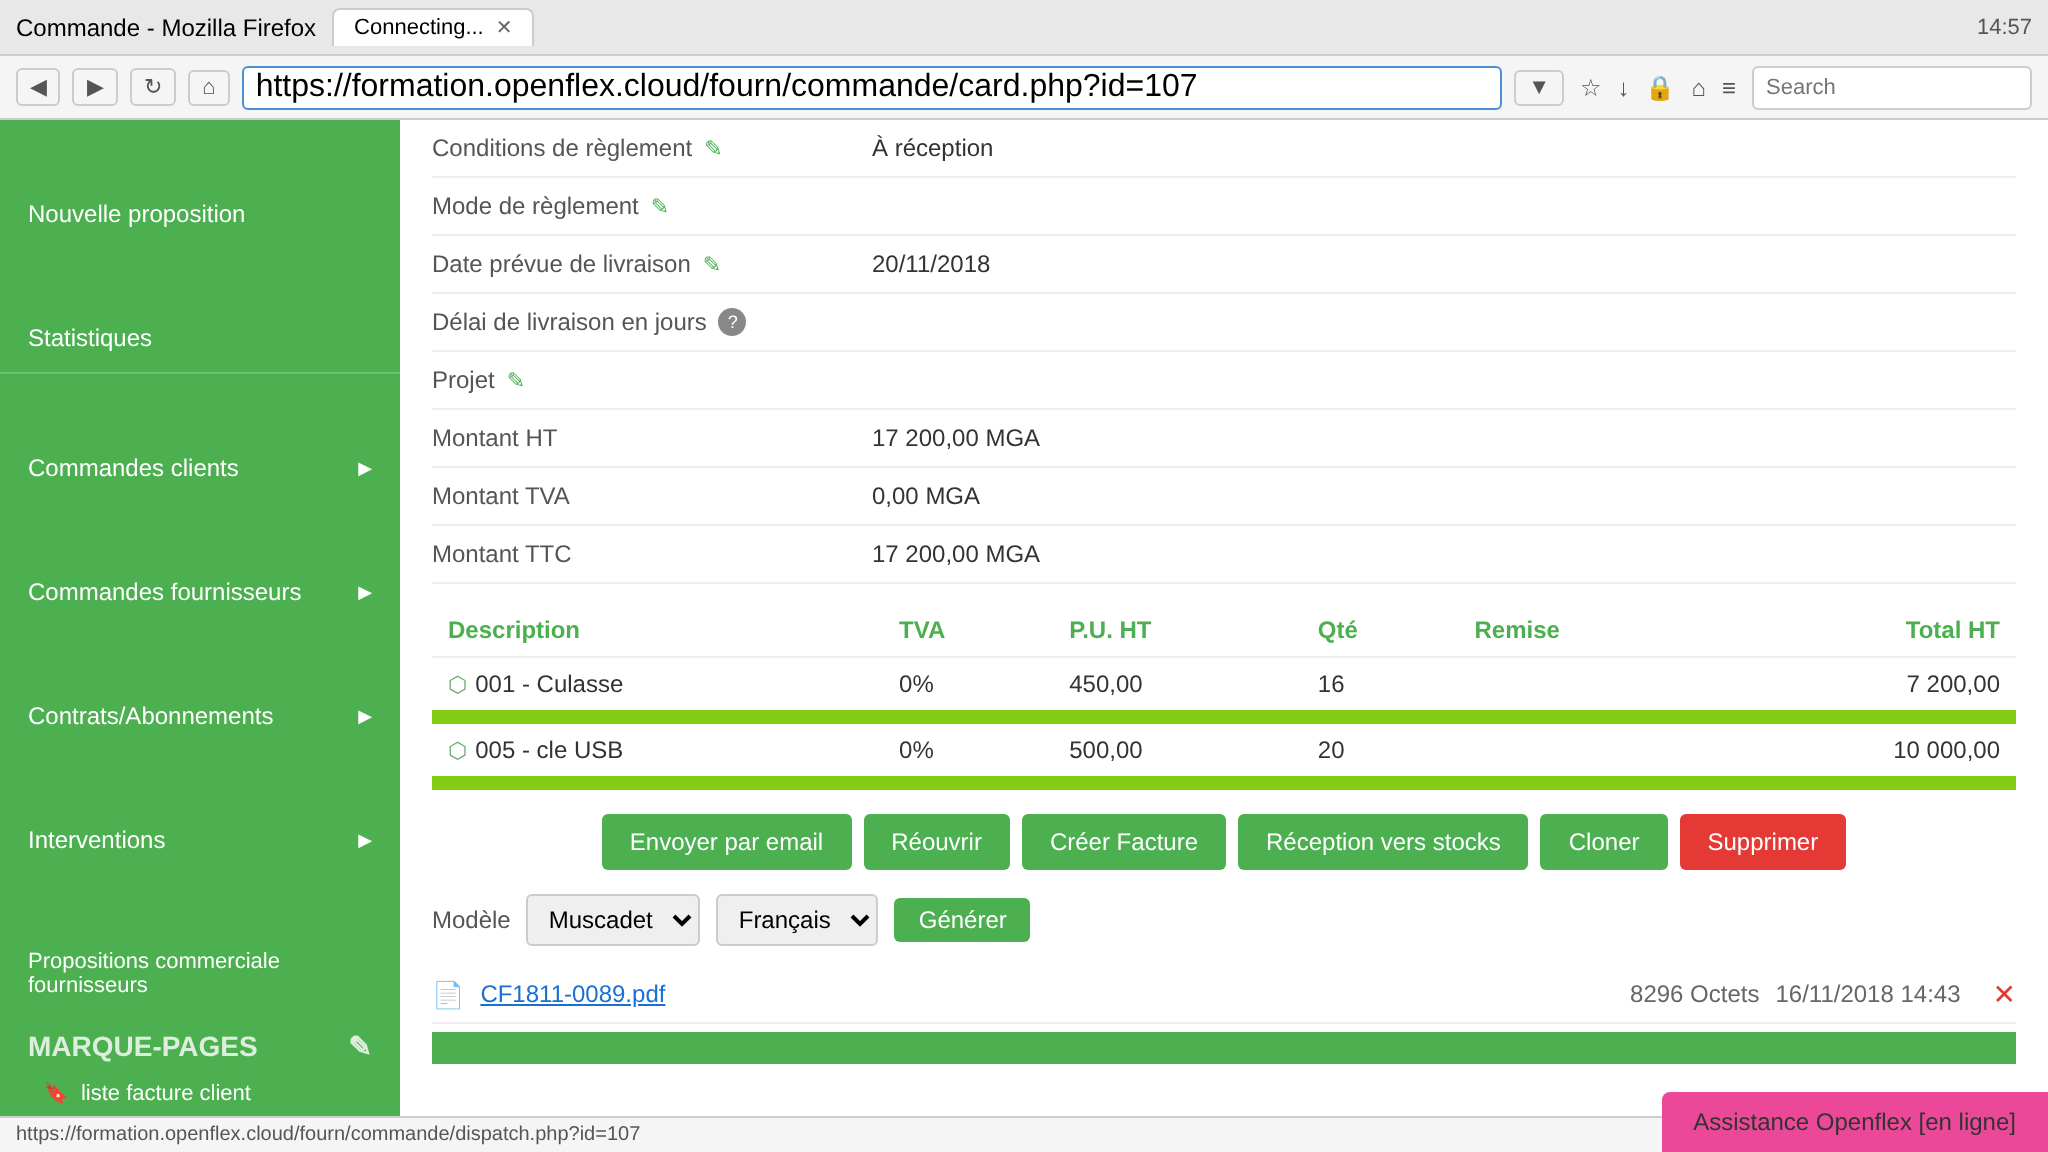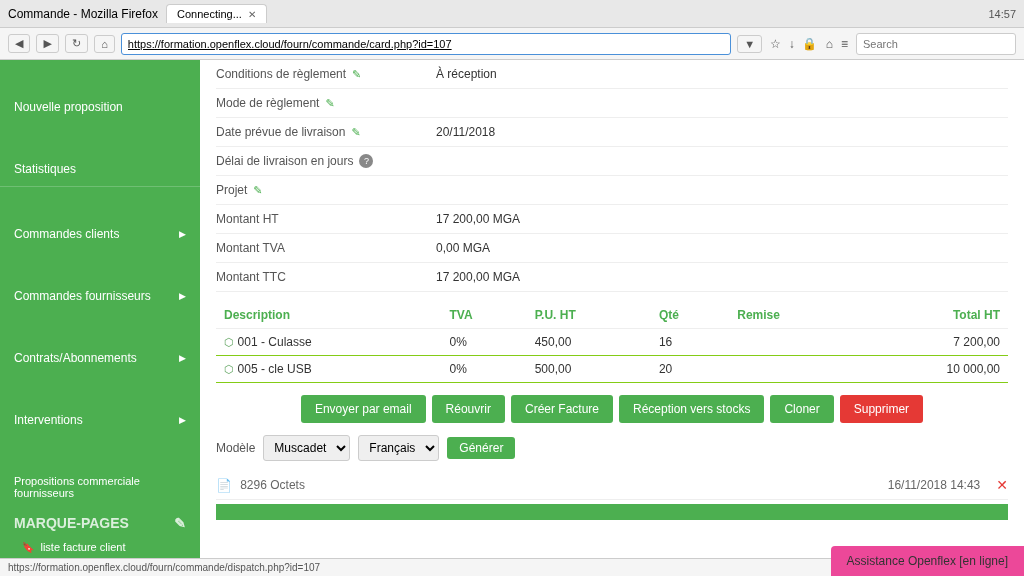--- a/index.html
+++ b/index.html
@@ -5,22 +5,22 @@
     * { box-sizing: border-box; margin: 0; padding: 0; }
     body { font-family: Arial, sans-serif; font-size: 12px; background: #f0f0f0; display: flex; height: 576px; overflow: hidden; }
 
     
     .browser-wrapper { display: flex; flex-direction: column; width: 100%; height: 100%; }
     .browser-titlebar { background: #e8e8e8; padding: 4px 8px; display: flex; align-items: center; gap: 8px; border-bottom: 1px solid #ccc; height: 28px; }
     .browser-tab { background: white; border: 1px solid #ccc; border-bottom: none; padding: 3px 10px; font-size: 11px; border-radius: 4px 4px 0 0; display: flex; align-items: center; gap: 6px; }
     .tab-close { font-size: 10px; color: #666; cursor: pointer; }
     .browser-nav { background: #f5f5f5; padding: 4px 8px; display: flex; align-items: center; gap: 6px; border-bottom: 1px solid #ccc; height: 32px; }
     .nav-btn { background: none; border: 1px solid #ccc; border-radius: 3px; padding: 2px 6px; font-size: 11px; cursor: pointer; color: #555; }
-    .url-bar { flex: 1; border: 1px solid #4a90d9; border-radius: 3px; padding: 2px 6px; font-size: 11px; height: 22px; background: white; text-decoration: underline; }
-    .search-bar { width: 160px; border: 1px solid #ccc; border-radius: 3px; padding: 2px 6px; font-size: 11px; height: 22px; background: white; }
+    .url-bar { flex: 1; border: 1px solid #4a90d9; border-radius: 3px; padding: 2px 6px; font-size: 16px; height: 22px; background: white; }
+    .search-bar { width: 140px; border: 1px solid #ccc; border-radius: 3px; padding: 2px 6px; font-size: 11px; height: 22px; background: white; }
     .nav-icons { display: flex; gap: 4px; }
     .nav-icon-btn { background: none; border: none; cursor: pointer; color: #555; font-size: 12px; padding: 2px; }
 
     
     .main-area { display: flex; flex: 1; overflow: hidden; }
 
     
     .sidebar { width: 200px; background: #4CAF50; color: white; padding: 0; overflow-y: auto; flex-shrink: 0; }
     .sidebar-section { padding: 0; }
     .sidebar-item { padding: 8px 14px; cursor: pointer; display: flex; align-items: center; justify-content: space-between; font-size: 12px; margin-top: 32px; }
@@ -42,21 +42,21 @@
     .form-label { width: 220px; color: #555; font-size: 12px; flex-shrink: 0; display: flex; align-items: center; gap: 6px; }
     .form-value { color: #333; font-size: 12px; }
     .edit-icon { color: #4CAF50; font-size: 11px; cursor: pointer; }
     .help-icon { background: #888; color: white; border-radius: 50%; width: 14px; height: 14px; display: inline-flex; align-items: center; justify-content: center; font-size: 9px; cursor: pointer; }
 
     
     .table-section { margin-top: 10px; }
     .data-table { width: 100%; border-collapse: collapse; }
     .data-table th { color: #4CAF50; font-weight: bold; font-size: 12px; padding: 6px 8px; text-align: left; border-bottom: 1px solid #eee; }
     .data-table th.right { text-align: right; }
-    .data-table td { padding: 6px 8px; font-size: 12px; color: #333; border-bottom: 1px solid #84cc16; margin-left: 37px; }
+    .data-table td { padding: 6px 8px; font-size: 12px; color: #333; border-bottom: 7px solid #84cc16; margin-left: 37px; }
     .data-table td.right { text-align: right; }
     .row-icon { color: #6aaa6a; font-size: 11px; margin-right: 4px; }
 
     
     .action-buttons { display: flex; gap: 6px; justify-content: center; padding: 12px 0; }
     .btn { padding: 7px 14px; border: none; border-radius: 3px; font-size: 12px; cursor: pointer; color: white; font-weight: normal; }
     .btn-green { background: #4CAF50; }
     .btn-red { background: #e53935; }
 
     
@@ -273,20 +273,21 @@
             <select class="select-control">
               <option>Muscadet</option>
             </select>
             <select class="select-control">
               <option>Français</option>
             </select>
             <button class="btn-generate">Générer</button>
           </div>
           <div class="file-row">
             <span class="file-icon">📄</span>
+            <span class="file-name">CF1811-0089.pdf</span>
             <span class="file-size">8296 Octets</span>
             <span class="file-date">16/11/2018 14:43</span>
             <span class="file-delete">✕</span>
           </div>
         </div>
 
         <div class="reception-banner">
           
         </div>
 

